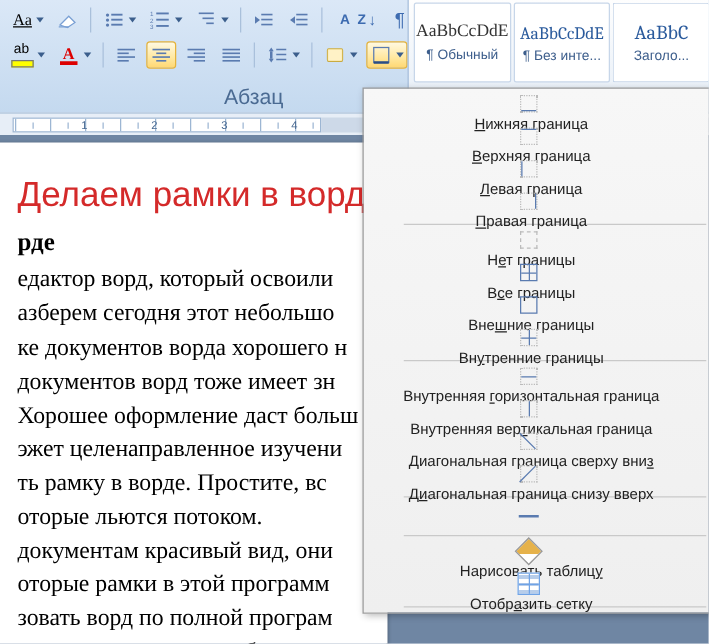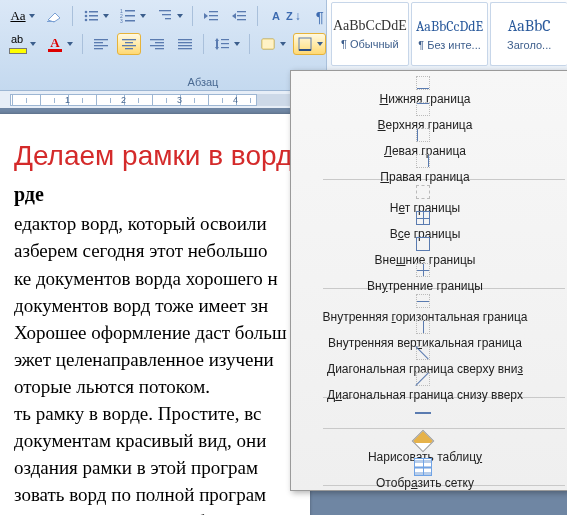--- a/index.html
+++ b/index.html
@@ -63,21 +63,21 @@
   .sep {
     width: 1px;
     height: 20px;
     background: #a9c0db;
     margin: 0 2px;
   }
 
   .group-label {
     position: absolute;
     bottom: 2px;
-    font-size: 11px;
+    font-size: 17px;
     color: #4a6a92;
     text-align: center;
   }
 
   
   .styles-gallery {
     position: absolute;
     top: 0;
     left: 326px;
     right: 0;
@@ -551,24 +551,24 @@
   <div class="page">
     <h1>Делаем рамки в ворде</h1>
     <h2>рде</h2>
     <div id="doc-lines">
         <p>едактор ворд, который освоили</p>
         <p>азберем сегодня этот небольшо</p>
         <p>ке документов ворда хорошего н</p>
         <p>документов ворд тоже имеет зн</p>
         <p>Хорошее оформление даст больш</p>
         <p>эжет целенаправленное изучени</p>
+        <p>ть рамку в ворде. Простите, вс</p>
         <p>оторые льются потоком.</p>
-        <p>ть рамку в ворде. Простите, вс</p>
         <p>документам красивый вид, они</p>
-        <p>оздания рамки в этой програм</p>
+        <p>оторые рамки в этой программ</p>
         <p>зовать ворд по полной програм</p>
         <p>му что вы покажете себя экспе</p>
       </div>
   </div>
 </div>
 
 <div class="dropdown" id="borders-menu">
     <div class="menu-item">
       <span class="icon-cell">
         <span class="mi-ico">

